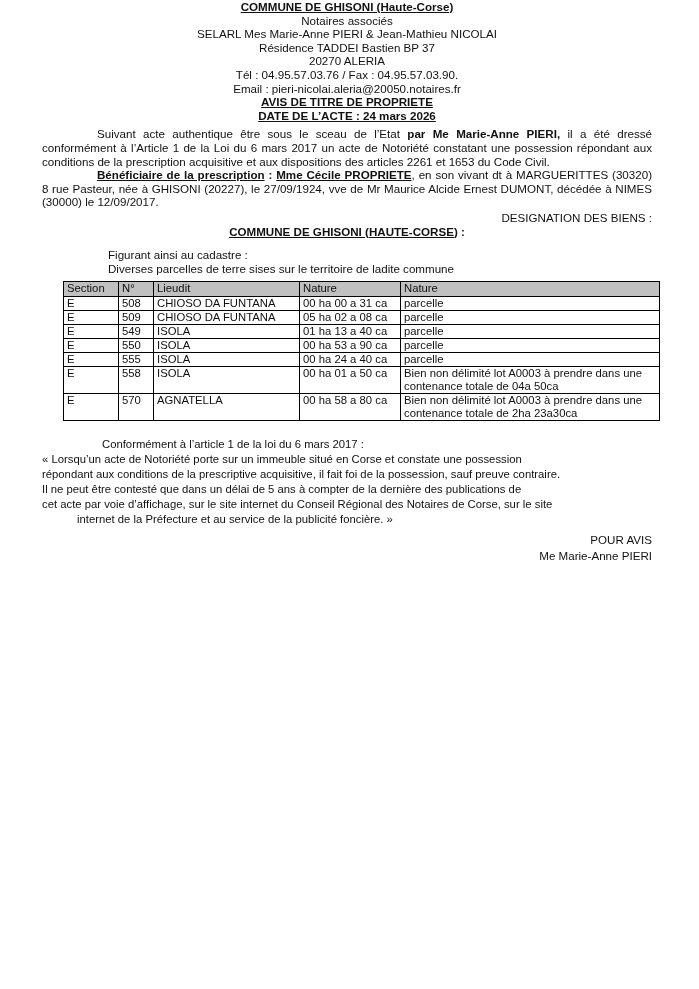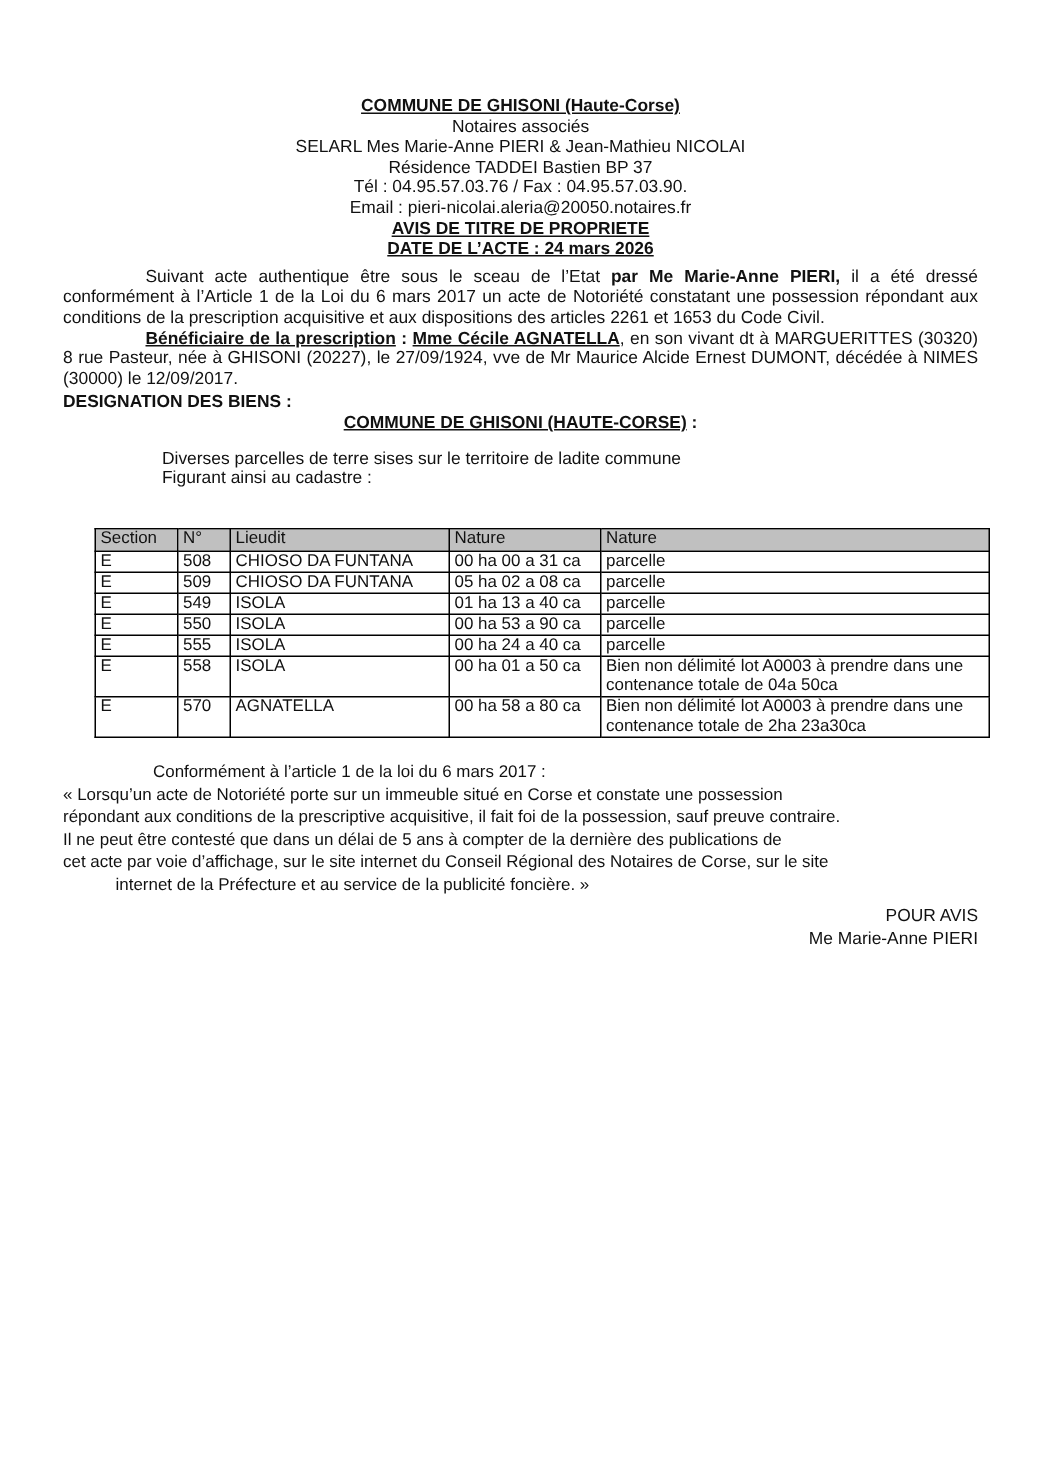--- a/index.html
+++ b/index.html
@@ -14,51 +14,50 @@
     background: #ffffff;
     color: #111111;
     font-family: "Liberation Sans", sans-serif;
     font-size: 11.6px;
     line-height: 13.6px;
     overflow: hidden;
   }
   .content {
     margin-left: 42px;
     margin-right: 47px;
-    padding-top: 64px;
   }
   .center { text-align: center; }
   .bold { font-weight: bold; }
   .underline { text-decoration: underline; }
   .header { margin-bottom: 5px; }
   .header div { white-space: nowrap; }
   .para {
     margin: 0;
     text-align: justify;
     text-indent: 55px;
   }
   .designation-heading {
     margin-top: 2px;
-    text-align: left;
-    font-weight: bold;
+    text-align: right;
+    font-weight: normal;
   }
   .commune-heading {
     text-align: center;
     font-weight: bold;
   }
   .intro {
     margin-top: 10px;
     margin-left: 66px;
   }
   table.parcels {
     border-collapse: collapse;
     table-layout: fixed;
     width: 596px;
     margin-left: 21px;
-    margin-top: 26px;
+    margin-top: 6px;
     font-size: 11.3px;
     line-height: 13px;
   }
   table.parcels col.c-section { width: 55px; }
   table.parcels col.c-num     { width: 35px; }
   table.parcels col.c-lieudit { width: 146px; }
   table.parcels col.c-surface { width: 101px; }
   table.parcels col.c-nature  { width: 259px; }
   table.parcels th, table.parcels td {
     border: 1px solid #000000;
@@ -95,37 +94,38 @@
 <body>
 
 <div class="page">
   <div class="content">
 
     <div class="header center">
       <div class="bold underline">COMMUNE DE GHISONI (Haute-Corse)</div>
       <div>Notaires associés</div>
       <div>SELARL Mes Marie-Anne PIERI &amp; Jean-Mathieu NICOLAI</div>
       <div>Résidence TADDEI Bastien BP 37</div>
+      <div>20270 ALERIA</div>
       <div>Tél : 04.95.57.03.76 / Fax : 04.95.57.03.90.</div>
       <div>Email : pieri-nicolai.aleria@20050.notaires.fr</div>
       <div class="bold underline">AVIS DE TITRE DE PROPRIETE</div>
       <div class="bold underline">DATE DE L’ACTE : 24 mars 2026</div>
     </div>
 
     <p class="para"><span>Suivant acte authentique être sous le sceau de l’Etat </span><span class="bold">par Me Marie-Anne PIERI,</span><span> il a été dressé conformément à l’Article 1 de la Loi du 6 mars 2017 un acte de Notoriété constatant une possession répondant aux conditions de la prescription acquisitive et aux dispositions des articles 2261 et 1653 du Code Civil.</span></p>
 
-    <p class="para"><span class="bold underline">Bénéficiaire de la prescription</span><span class="bold"> :  </span><span class="bold underline">Mme Cécile AGNATELLA</span><span>, en son vivant dt  à MARGUERITTES (30320) 8 rue Pasteur, née à GHISONI (20227), le 27/09/1924, vve de Mr Maurice Alcide Ernest DUMONT, décédée à NIMES (30000) le 12/09/2017.</span></p>
+    <p class="para"><span class="bold underline">Bénéficiaire de la prescription</span><span class="bold"> :  </span><span class="bold underline">Mme Cécile PROPRIETE</span><span>, en son vivant dt  à MARGUERITTES (30320) 8 rue Pasteur, née à GHISONI (20227), le 27/09/1924, vve de Mr Maurice Alcide Ernest DUMONT, décédée à NIMES (30000) le 12/09/2017.</span></p>
 
     <div class="designation-heading">DESIGNATION DES BIENS :</div>
 
     <div class="commune-heading"><span class="underline">COMMUNE DE GHISONI (HAUTE-CORSE)</span><span> :</span></div>
 
     <div class="intro">
+      <div>Figurant ainsi au cadastre :</div>
       <div>Diverses parcelles de terre sises sur le territoire de ladite commune</div>
-      <div>Figurant ainsi au cadastre :</div>
     </div>
 
     <table class="parcels">
       <colgroup>
         <col class="c-section">
           <col class="c-num">
           <col class="c-lieudit">
           <col class="c-surface">
           <col class="c-nature">
       </colgroup>

